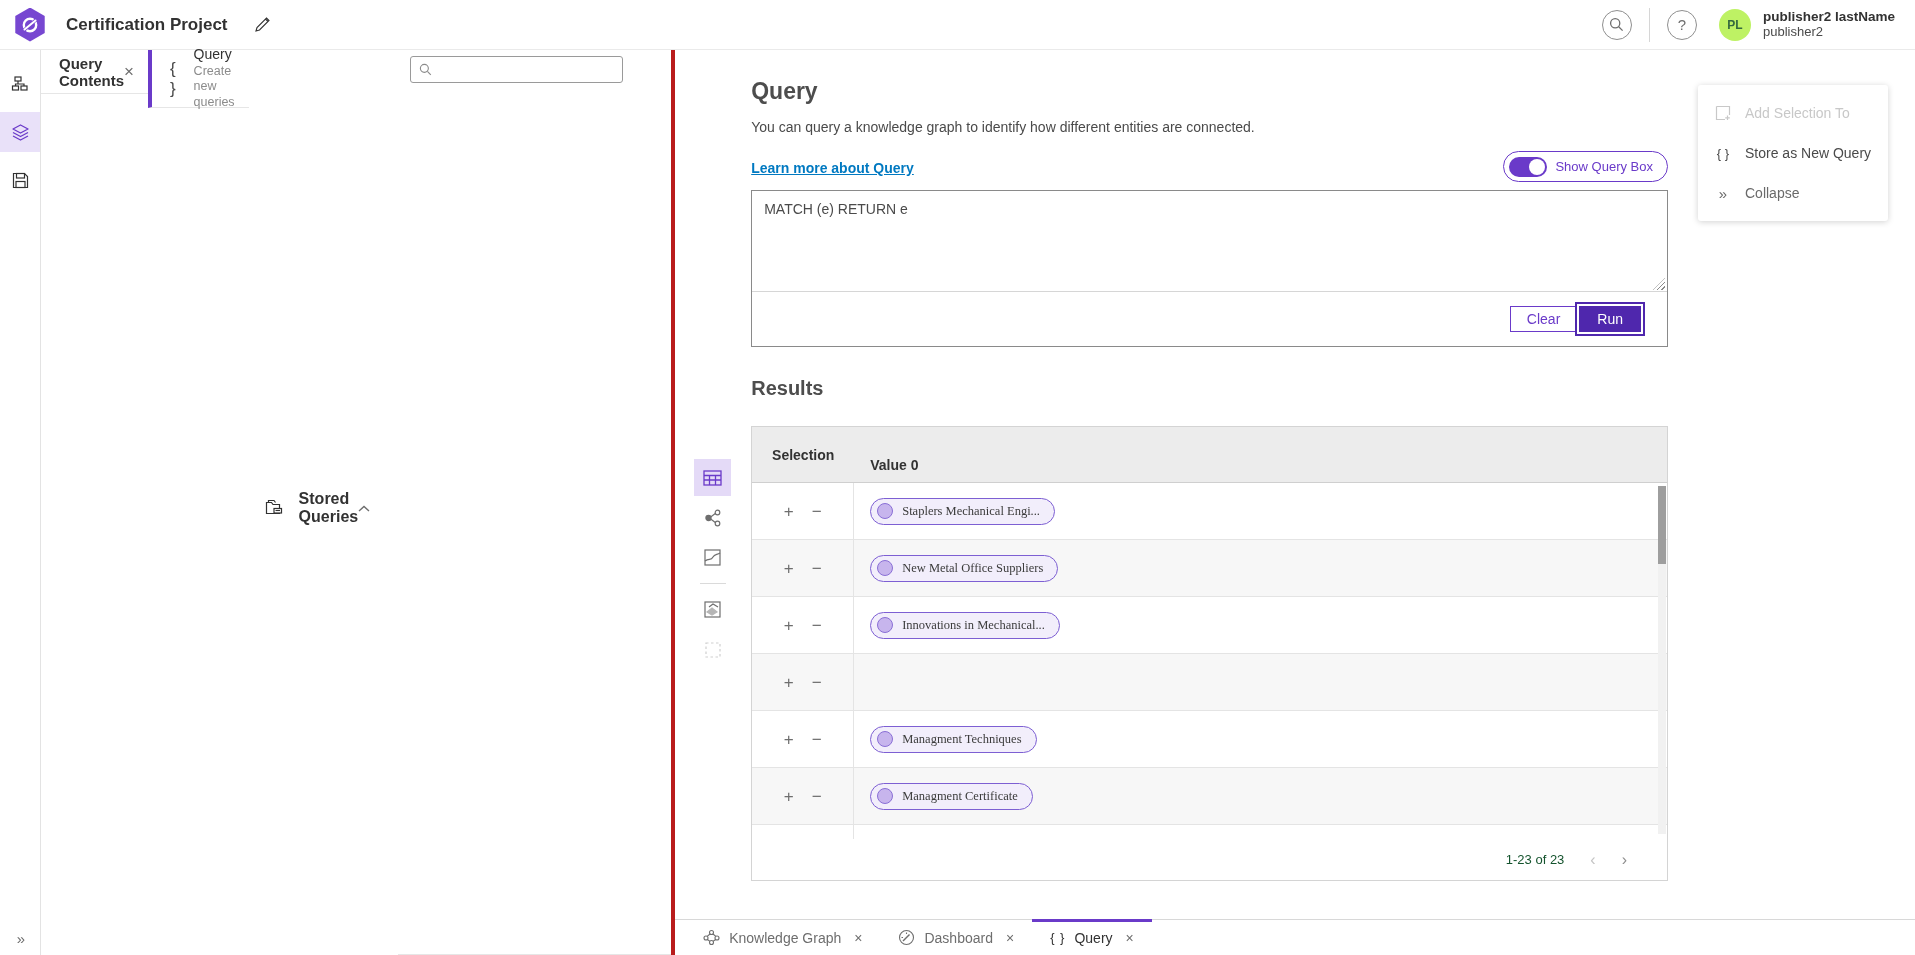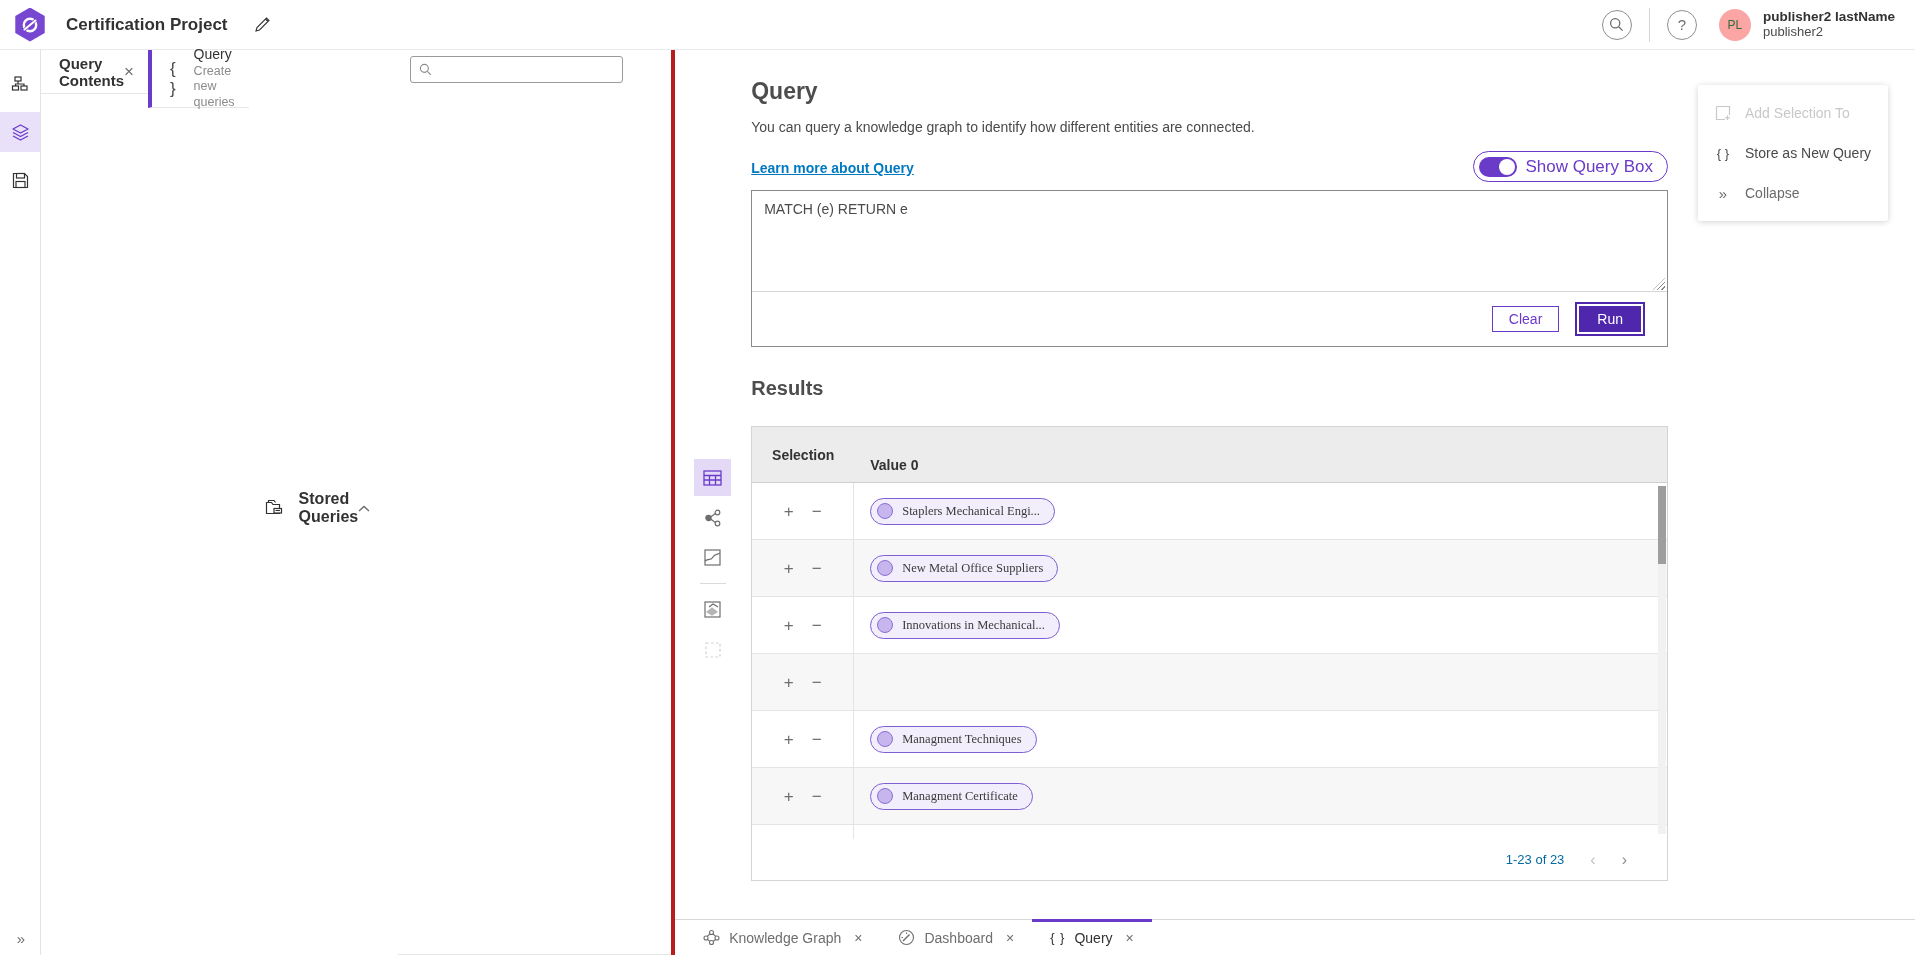--- a/index.html
+++ b/index.html
@@ -25,21 +25,21 @@
 
   
   .topbar{height:50px;flex:0 0 50px;display:flex;align-items:center;border-bottom:1px solid #eaeaea;padding:0 14px;}
   .logo{width:32px;height:34px;background:#7747d1;clip-path:polygon(50% 0,96% 25%,96% 75%,50% 100%,4% 75%,4% 25%);display:flex;align-items:center;justify-content:center;margin-right:20px;}
   .logo svg{width:20px;height:20px;}
   .app-title{font-size:17px;font-weight:bold;color:#323232;}
   .edit-pencil{margin-left:26px;cursor:pointer;display:flex;}
   .topbar-right{margin-left:auto;display:flex;align-items:center;gap:0;}
   .circle-btn{width:30px;height:30px;border:1px solid #8f8f8f;border-radius:50%;display:flex;align-items:center;justify-content:center;background:#fff;cursor:pointer;color:#6e6e6e;}
   .tb-divider{width:1px;height:34px;background:#d6d6d6;margin:0 17px;}
-  .avatar{width:32px;height:32px;border-radius:50%;background:#fca5a5;color:#35693f;font-size:12px;font-weight:normal;display:flex;align-items:center;justify-content:center;margin:0 12px 0 22px;cursor:pointer;}
+  .avatar{width:32px;height:32px;border-radius:50%;background:#bef264;color:#35693f;font-size:12px;font-weight:bold;display:flex;align-items:center;justify-content:center;margin:0 12px 0 22px;cursor:pointer;}
   .user-block{line-height:1.1;padding-right:6px;cursor:pointer;}
   .user-name{font-size:13.5px;font-weight:bold;color:#323232;}
   .user-sub{font-size:13px;color:var(--txt);}
 
   
   .body-row{flex:1;display:flex;min-height:0;}
 
   
   .rail{flex:0 0 40px;border-right:1px solid #e3e3e3;display:flex;flex-direction:column;align-items:center;padding-top:14px;}
   .rail-btn{width:40px;height:40px;display:flex;align-items:center;justify-content:center;cursor:pointer;color:#323232;margin-bottom:8px;}
@@ -68,29 +68,29 @@
   
   .main{flex:1;position:relative;display:flex;flex-direction:column;min-width:0;}
   .main-scroll{padding:28px 247px 0 76px;}
   h1.query-h{font-size:23px;color:#4d4d4d;margin-bottom:14px;}
   .desc{font-size:14px;color:var(--txt);margin-bottom:10px;}
   .desc-row{display:flex;align-items:flex-end;justify-content:space-between;margin-bottom:14px;}
   a.learn-link{font-size:14px;font-weight:bold;color:var(--link-blue);text-decoration:underline;cursor:pointer;}
   .toggle-pill{display:flex;align-items:center;gap:8px;border:1px solid var(--purple);border-radius:16px;height:31px;padding:0 14px 0 5px;cursor:pointer;background:#fff;position:relative;top:6px;}
   .switch{width:38px;height:20px;border-radius:10px;background:var(--purple);position:relative;}
   .switch::after{content:"";position:absolute;right:2px;top:2px;width:16px;height:16px;background:#fff;border-radius:50%;}
-  .toggle-label{font-size:17px;color:var(--purple);}
+  .toggle-label{font-size:13px;color:var(--purple);}
 
   .query-box{border:1px solid #8a8a8a;margin-bottom:30px;}
   .query-text{width:100%;height:90px;border:none;resize:none;outline:none;font-family:"Liberation Sans",sans-serif;font-size:14px;color:var(--txt);padding:10px 12px;display:block;}
   .resize-corner{height:10px;position:relative;}
   .resize-corner::after{content:"";position:absolute;right:2px;bottom:1px;width:12px;height:12px;
     background:repeating-linear-gradient(135deg,transparent,transparent 2px,#8a8a8a 2px,#8a8a8a 3px);
     clip-path:polygon(100% 0,100% 100%,0 100%);cursor:nwse-resize;}
-  .qb-footer{border-top:1px solid #d6d6d6;height:55px;display:flex;align-items:center;justify-content:flex-end;gap:20px;padding:0 22px;}
+  .qb-footer{border-top:1px solid #d6d6d6;height:55px;display:flex;align-items:center;justify-content:flex-end;gap:2px;padding:0 22px;}
   .btn-clear{border:1px solid var(--purple);background:#fff;color:var(--purple);font-size:14px;font-family:"Liberation Sans",sans-serif;padding:4px 16px;cursor:pointer;}
   .btn-run{border:none;background:var(--purple-dark);color:#fff;font-size:14px;font-family:"Liberation Sans",sans-serif;padding:5px 18px;cursor:pointer;box-shadow:0 0 0 2px #fff,0 0 0 4px var(--purple-dark);margin-right:4px;}
 
   h2.results-h{font-size:20px;color:#4d4d4d;margin-bottom:26px;}
   .results-wrap{position:relative;}
 
   
   .mini-toolbar{position:absolute;left:-57px;top:33px;display:flex;flex-direction:column;align-items:center;}
   .mini-btn{width:37px;height:37px;display:flex;align-items:center;justify-content:center;cursor:pointer;color:#6e6e6e;margin-bottom:3px;}
   .mini-btn.active{background:#e4daf7;color:var(--purple);}
@@ -107,21 +107,21 @@
   .t-row:nth-child(even){background:var(--row-alt);}
   .sel-cell{flex:0 0 102px;display:flex;align-items:center;justify-content:center;gap:14px;border-right:1px solid #e4e4e4;height:100%;}
   .sel-btn{background:none;border:none;color:#6e6e6e;font-size:17px;cursor:pointer;font-family:"Liberation Sans",sans-serif;line-height:1;padding:0 2px;}
   .val-cell{flex:1;padding-left:16px;font-family:Liberation Serif, serif;}
   .pill{display:inline-flex;align-items:center;gap:9px;border:1.5px solid var(--pill-border);background:var(--pill-bg);border-radius:14px;height:27px;padding:0 14px 0 6px;cursor:pointer;}
   .pill-dot{width:16px;height:16px;border-radius:50%;background:var(--pill-dot);border:1.5px solid var(--pill-dot-border);}
   .pill-label{font-size:12.5px;color:#3b3b3b;white-space:nowrap;}
   .t-scrollbar{position:absolute;right:1px;top:3px;width:8px;height:348px;background:#f1f1f1;}
   .t-thumb{position:absolute;top:0;left:0;width:8px;height:78px;background:#9e9e9e;cursor:grab;}
   .t-footer{height:41px;display:flex;align-items:center;justify-content:flex-end;gap:26px;padding-right:40px;background:#fff;}
-  .pag-text{font-size:13px;color:#0369a1;}
+  .pag-text{font-size:13px;color:#14532d;}
   .pag-btns{display:flex;gap:26px;}
   .pag-btn{background:none;border:none;font-size:16px;color:#8f8f8f;cursor:pointer;font-family:"Liberation Sans",sans-serif;line-height:1;}
   .pag-btn.disabled{color:#c4c4c4;cursor:default;}
 
   
   .ctx-menu{position:absolute;right:27px;top:35px;width:190px;background:#fff;border-radius:3px;box-shadow:0 1px 6px rgba(0,0,0,.18);padding:8px 0;z-index:5;text-align:right;}
   .ctx-item{display:flex;align-items:center;gap:13px;height:40px;padding:0 16px;font-size:14px;color:#4a4a4a;cursor:pointer;}
   .ctx-item.disabled{color:#c8c8c8;cursor:default;}
   .ctx-item .ci-icon{width:18px;display:flex;justify-content:center;color:inherit;font-size:13px;}
   .ctx-item:nth-child(3){color:#6a6a6a;}

